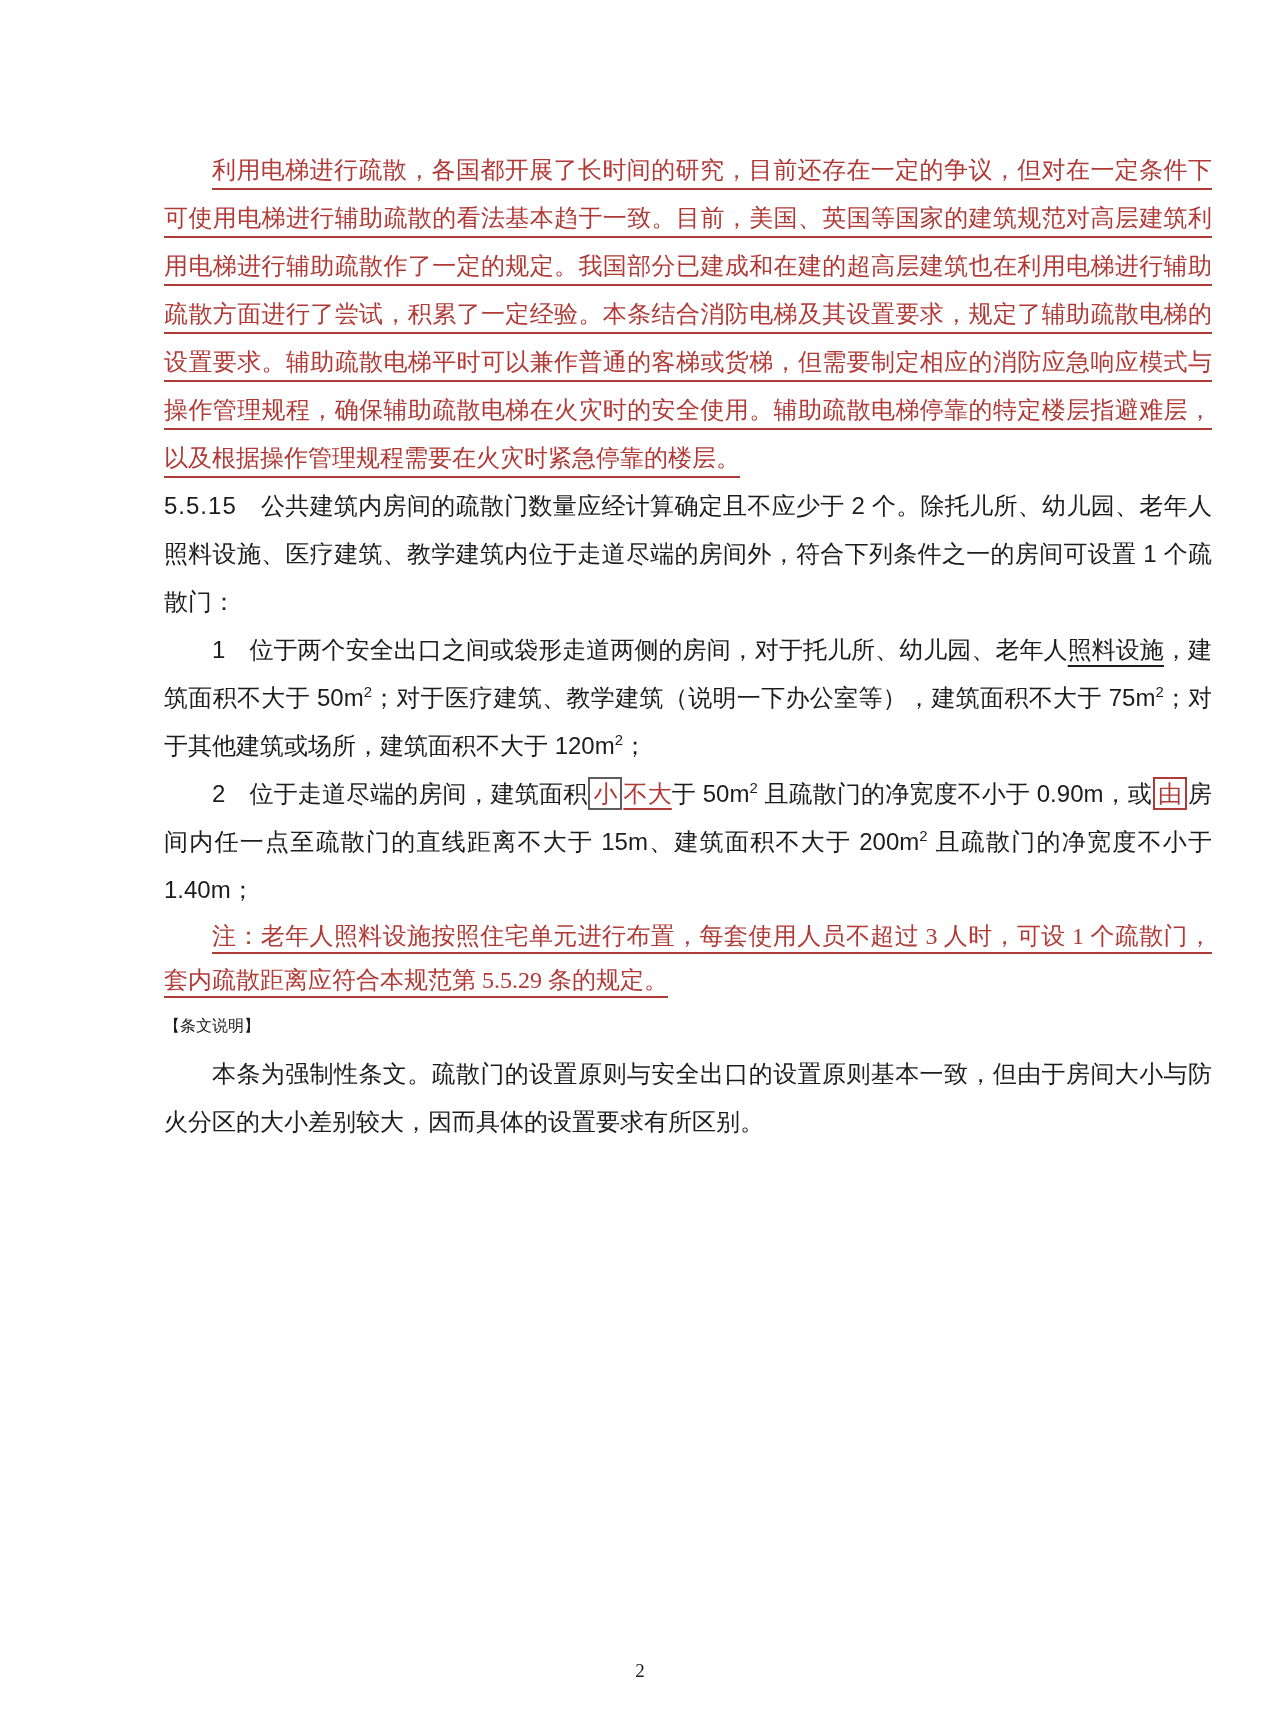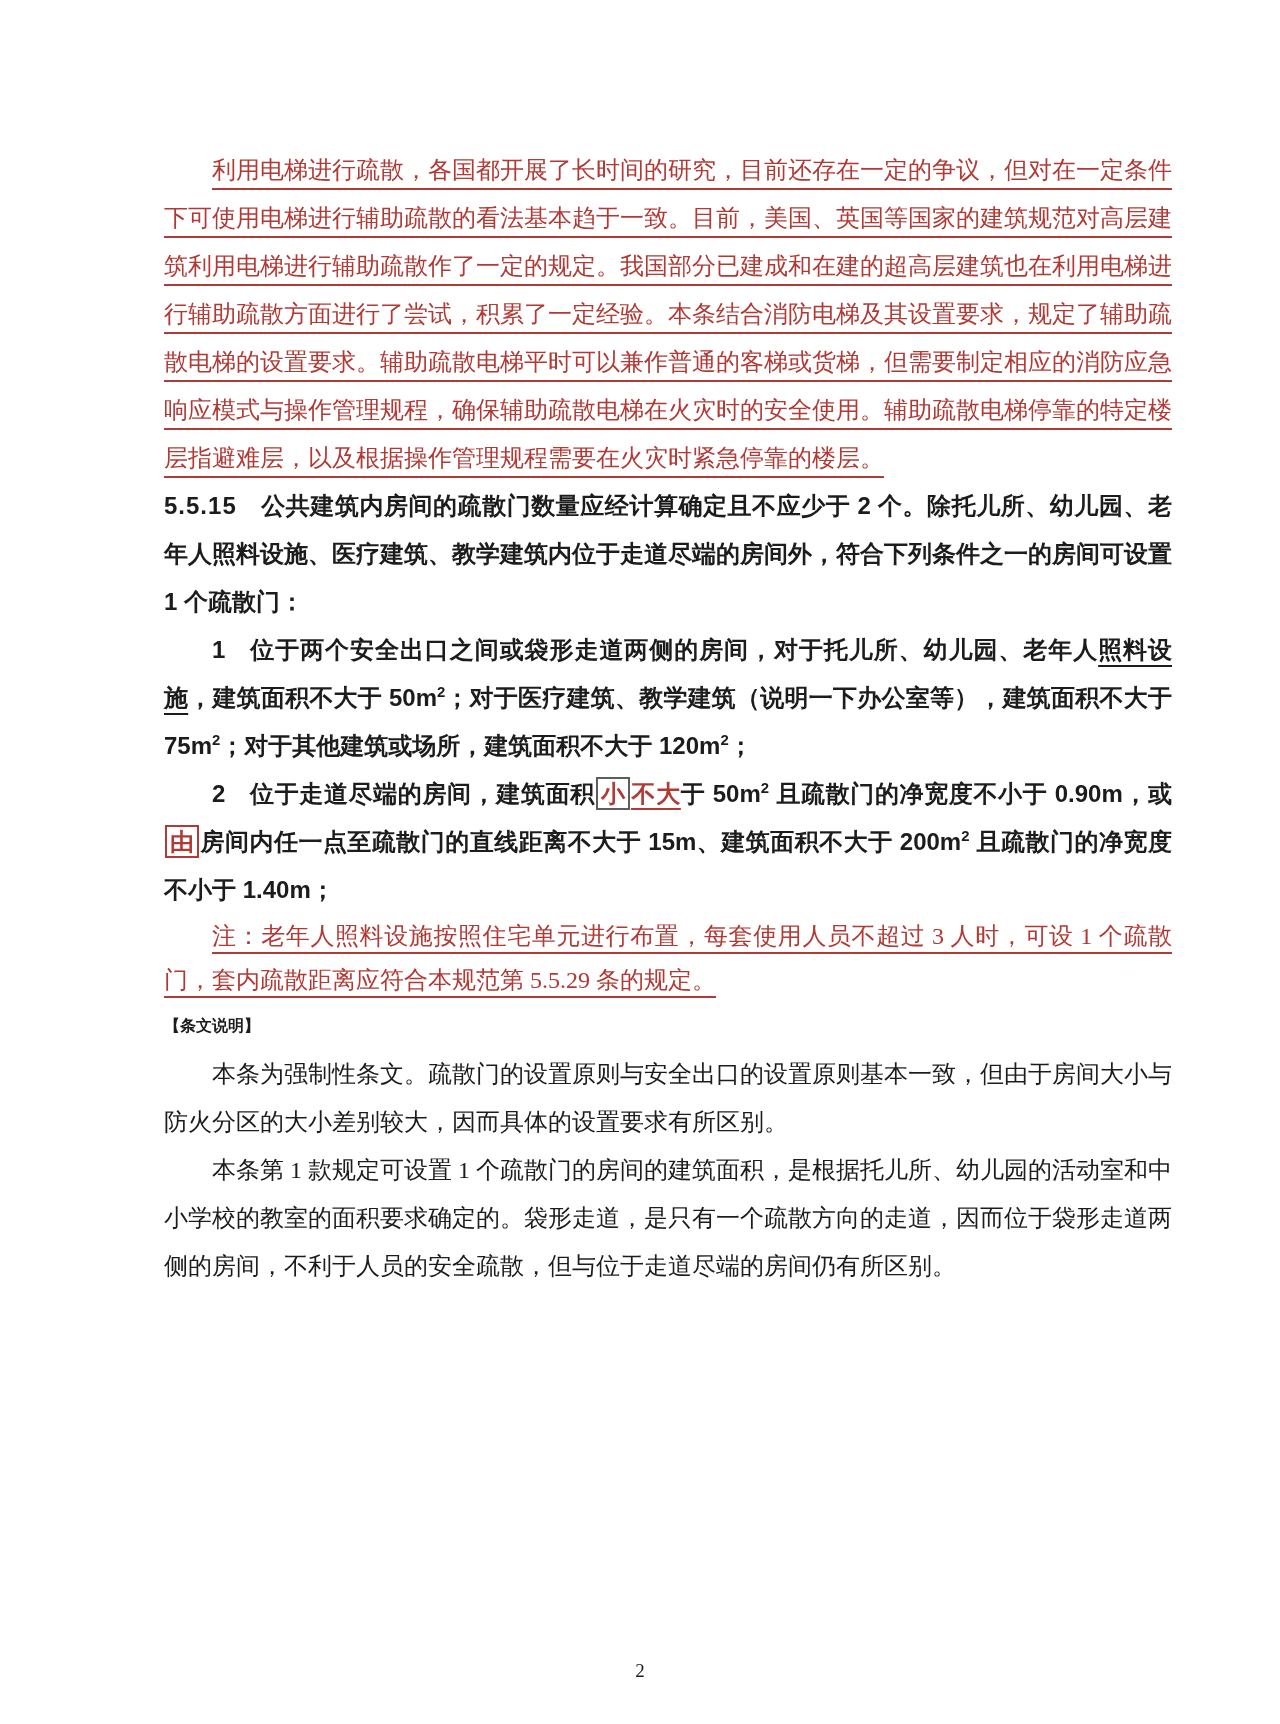--- a/index.html
+++ b/index.html
@@ -2,42 +2,42 @@
 <html style="--red: #b03a36; --ink: #1c1c1c;"><head>
 <meta charset="utf-8">
 <style>
   :root { --red: #b03a36; --ink: #1c1c1c; }
   * { margin: 0; padding: 0; box-sizing: border-box; }
   html, body { background: #ffffff; }
   .page {
     width: 1280px;
     height: 1724px;
     background: #ffffff;
-    padding: 146px 108px 0 164px;
+    padding: 146px 68px 0 164px;
     position: relative;
     font-family: "Liberation Serif", "DejaVu Serif", serif;
     color: var(--ink);
     overflow: hidden;
   }
   .para {
     font-size: 24px;
     line-height: 48px;
     text-align: justify;
   }
   .indent { text-indent: 2em; }
   .red-para {
     color: var(--red);
     text-decoration: underline;
     text-decoration-color: var(--red);
     text-decoration-thickness: 1.5px;
     text-underline-offset: 10px;
   }
   .bold-sans {
     font-family: "Liberation Sans", "DejaVu Sans", sans-serif;
-    font-weight: 700;
+    font-weight: 400;
   }
   .clause-num { margin-right: 1em; letter-spacing: 1px; }
   .item-num { margin-right: 1em; }
   .note {
     font-size: 24px;
     line-height: 44px;
     color: var(--red);
     text-decoration: underline;
     text-decoration-color: var(--red);
     text-decoration-thickness: 1.5px;
@@ -99,17 +99,16 @@
 
   <p class="para indent bold-sans"><span class="item-num">2</span><span><span>位于走道尽端的房间，建筑面积</span><span class="seg-boxgray">小</span><span class="seg-redu">不大</span><span>于 50m</span><sup>2</sup><span> 且疏散门的净宽度不小于 0.90m，或</span><span class="seg-boxred">由</span><span>房间内任一点至疏散门的直线距离不大于 15m、建筑面积不大于 200m</span><sup>2</sup><span> 且疏散门的净宽度不小于 1.40m；</span></span></p>
 
 
   <p class="para indent note">注：老年人照料设施按照住宅单元进行布置，每套使用人员不超过 3 人时，可设 1 个疏散门，套内疏散距离应符合本规范第 5.5.29 条的规定。</p>
 
   <h3 class="expl-header bold-sans">【条文说明】</h3>
 
   <p class="para indent">本条为强制性条文。疏散门的设置原则与安全出口的设置原则基本一致，但由于房间大小与防火分区的大小差别较大，因而具体的设置要求有所区别。</p>
 
-  <p class="para indent">本条第 1 款规定可设置 1 个疏散门的房间的建筑面积，是根据托儿所、幼儿园的活动室和中小学校的教室的面积要求确定的。袋形走道，是只有一个疏散方向的走道，因而位于袋形走道两侧的房间，不利于人员的安全疏散，但与位于走道尽端的房间仍有所区别。</p>
 
 
   <div class="page-number">2</div>
 </div>
 
 </body></html>

